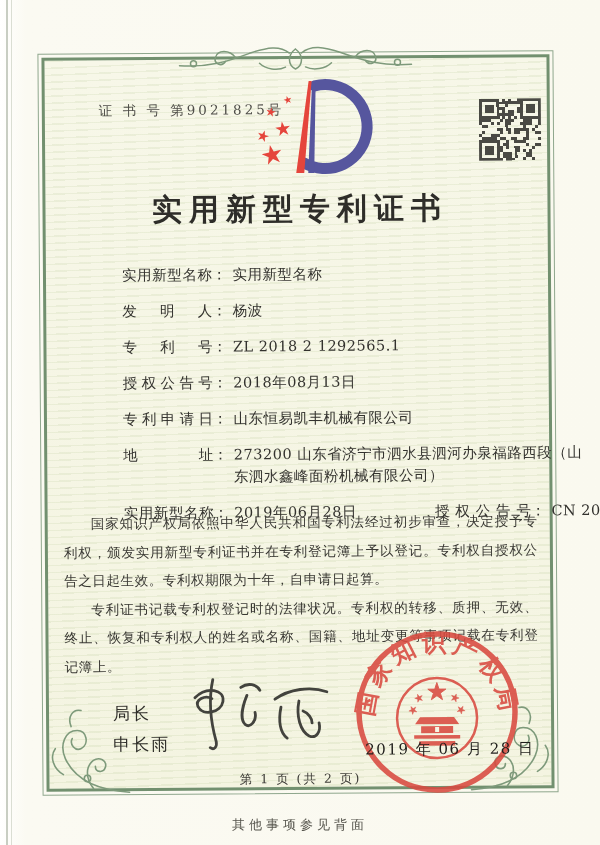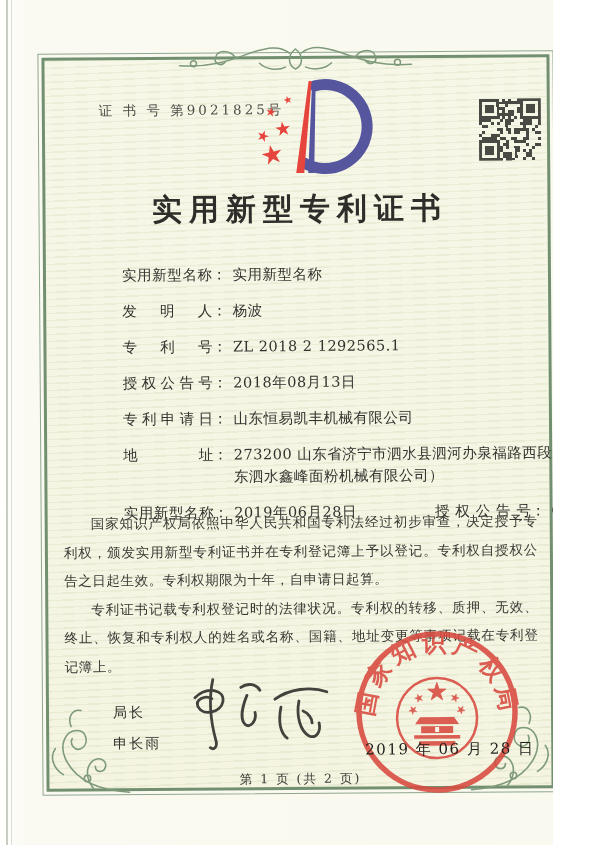--- a/index.html
+++ b/index.html
@@ -1,17 +1,17 @@
 <!DOCTYPE html>
 <html><head>
 <meta charset="utf-8">
 <style>
   html,body{margin:0;padding:0;background:#ffffff;}
   .page{
-    position:relative;width:553px;height:845px;overflow:hidden;
+    position:relative;width:600px;height:845px;overflow:hidden;
     background:linear-gradient(90deg,#ffffff 0,#fbfaf2 26px,#faf9ef 100%);
     font-family:"DejaVu Serif","Liberation Serif",serif;
     color:#33322e;
   }
   .scan-edge{position:absolute;left:6px;top:0;bottom:0;width:2px;background:#9aa694;opacity:.55;}
   .scan-edge2{position:absolute;left:11px;top:0;bottom:0;width:1px;background:#b7c0ad;opacity:.5;}
 
   .frame{
     position:absolute;left:40px;top:52px;width:516px;height:742px;
     box-sizing:border-box;border:1px solid #8fa78d;padding:3px;
@@ -48,21 +48,21 @@
   }
   .fcolon{vertical-align:top;margin-right:6px;}
   .fvalue{vertical-align:top;letter-spacing:.5px;}
   .fvalue.wrap{display:inline-block;width:352px;white-space:normal;line-height:22px;}
   .pair2{margin-left:42px;}
   .pair2 .flabel{width:96px;}
 
   .paras{position:absolute;top:449px;left:16px;right:12px;font-size:13.5px;color:#3a3934;}
   .paras p{margin:0;text-indent:2em;line-height:28.5px;text-align:justify;letter-spacing:.6px;}
 
-  .signer{position:absolute;left:64px;top:638px;font-size:14px;line-height:31px;letter-spacing:2px;color:#2f2e2a;font-family:Liberation Mono, monospace;}
+  .signer{position:absolute;left:64px;top:638px;font-size:17px;line-height:31px;letter-spacing:2px;color:#2f2e2a;}
   .signature{position:absolute;left:128px;top:612px;}
 
   .seal{position:absolute;left:302px;top:568px;opacity:.93;}
   .seal-date{
     position:absolute;left:316px;top:682px;font-size:15px;letter-spacing:1.5px;
     color:#1f1e1b;white-space:nowrap;
   }
   .page-ind{position:absolute;top:712px;left:0;right:0;text-align:center;font-size:12.5px;letter-spacing:2px;color:#3c3b36;}
   .back-note{position:absolute;top:816px;left:0;right:0;text-align:center;font-size:13px;letter-spacing:4px;color:#55544c;}
 </style>
@@ -431,13 +431,14 @@
           </g>
         </g>
       </svg>
 
       <div class="seal-date">2019 年 06 月 28 日</div>
 
       <div class="page-ind">第 1 页 (共 2 页)</div>
     </div>
   </div>
 
+  <div class="back-note">其他事项参见背面</div>
 </div>
 
 </body></html>

